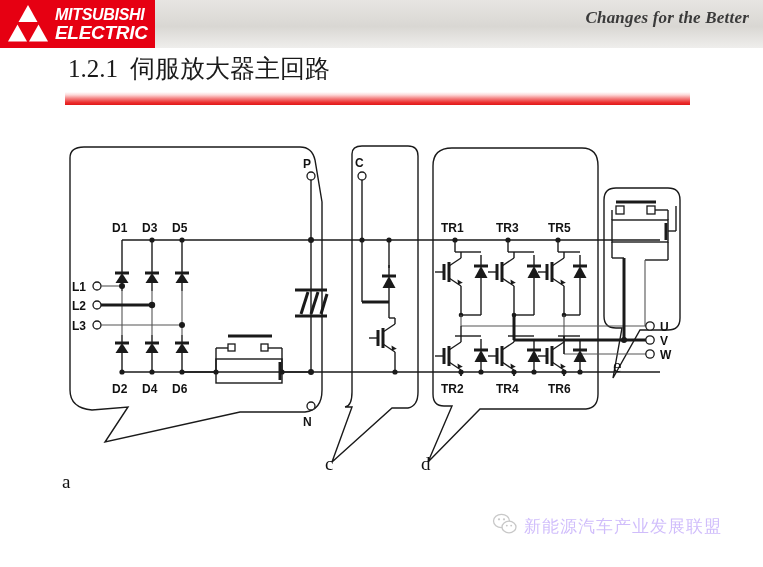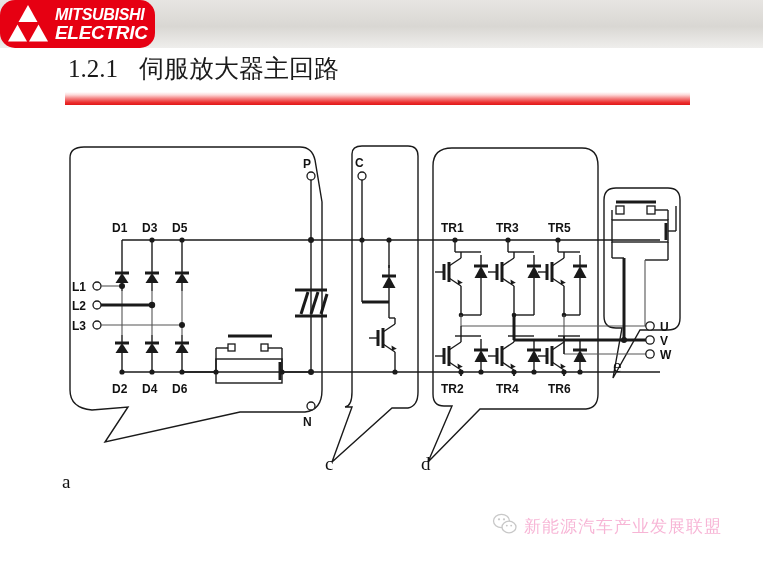--- a/index.html
+++ b/index.html
@@ -23,21 +23,20 @@
     background: linear-gradient(to bottom, #e7e5e2 0%, #d9d7d3 55%, #efeeec 100%);
   }
   #logo-box {
     position: absolute;
     left: 0; top: 0;
     width: 155px; height: 48px;
     background: #e60012;
     display: flex;
     align-items: center;
     overflow: hidden;
-    border-radius: 15px;
   }
   #logo-mark {
     width: 48px; height: 44px;
     margin-left: 4px;
     flex: 0 0 auto;
     position: relative;
   }
   #logo-wordmark {
     margin-left: 3px;
     color: #ffffff;
@@ -63,21 +62,21 @@
 
   
   #slide-title {
     position: absolute;
     left: 68px; top: 52px;
     font-size: 25px;
     color: #1a1a1a;
     font-family: "Liberation Serif", "DejaVu Serif", serif;
     white-space: nowrap;
   }
-  #slide-title .num { margin-right: 21px; }
+  #slide-title .num { margin-right: 12px; }
 
   #red-rule {
     position: absolute;
     left: 65px; top: 92px;
     width: 625px; height: 13px;
     background: linear-gradient(to bottom,
        #ffffff 0%, #fdd9d9 22%, #f37b7b 52%, #ec3030 80%, #e01717 100%);
   }
 
   
@@ -92,21 +91,21 @@
   #watermark {
     position: absolute;
     left: 492px; top: 512px;
     display: flex;
     align-items: center;
     opacity: 0.40;
   }
   #watermark .wm-text {
     font-family: "Liberation Sans", sans-serif;
     font-size: 17px;
-    color: #ec4899;
+    color: #8b5cf6;
     letter-spacing: 1px;
     margin-left: 6px;
   }
 </style>
 </head>
 <body>
 
 <div id="header-band">
 
   <div id="logo-box">
@@ -118,20 +117,21 @@
           <polygon points="34.5,22.5 44,39.5 25,39.5"></polygon>
         </g>
       </svg>
     </div>
     <div id="logo-wordmark">
       <span class="l1">MITSUBISHI</span>
       <span class="l2">ELECTRIC</span>
     </div>
   </div>
 
+  <div id="tagline">Changes for the Better</div>
 </div>
 
 <div id="slide-title">
   <span class="num">1.2.1</span><span class="txt">伺服放大器主回路</span>
 </div>
 <div id="red-rule"></div>
 
 <div id="diagram">
 <svg width="763" height="400" viewBox="0 0 763 400" xmlns="http://www.w3.org/2000/svg">
   <defs>

